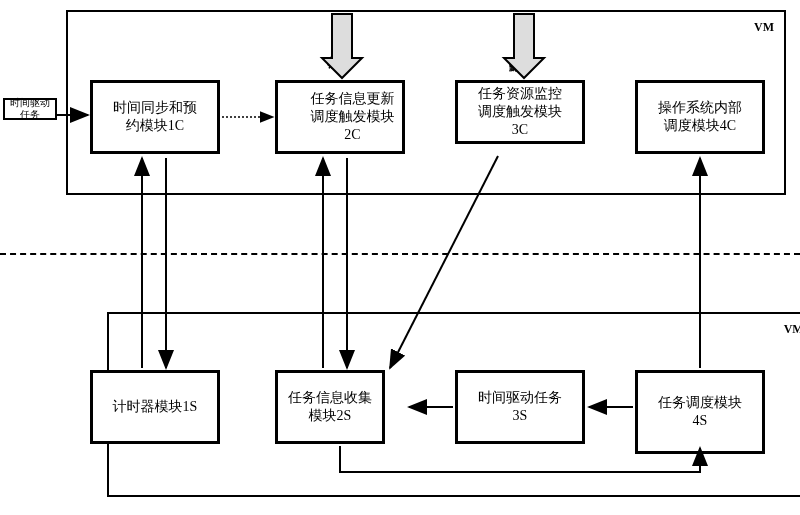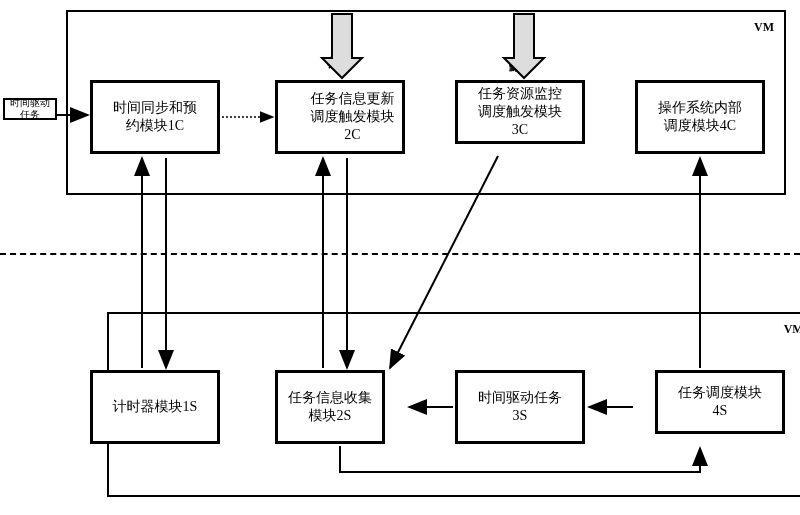--- a/index.html
+++ b/index.html
@@ -107,21 +107,21 @@
   <span>计时器模块1S</span>
 </div>
 <div class="mod" style="left:275px; top:370px; width:110px; height:74px;">
   <span>任务信息收集
 模块2S</span>
 </div>
 <div class="mod" style="left:455px; top:370px; width:130px; height:74px;">
   <span>时间驱动任务
 3S</span>
 </div>
-<div class="mod" style="left:635px; top:370px; width:130px; height:64px;margin-left:20px;">
+<div class="mod" style="left:635px; top:370px; width:130px; height:84px;">
   <span>任务调度模块
 4S</span>
 </div>
 
 <div class="vlabel" style="left:324px; top:18px; height:58px;">事件驱动任务</div>
 <div class="vlabel" style="left:506px; top:24px; height:52px;">任务删除</div>
 
 <svg class="overlay" viewBox="0 0 800 515">
   <defs>
     <marker id="ah" markerWidth="10" markerHeight="8" refX="9" refY="4" orient="auto">

